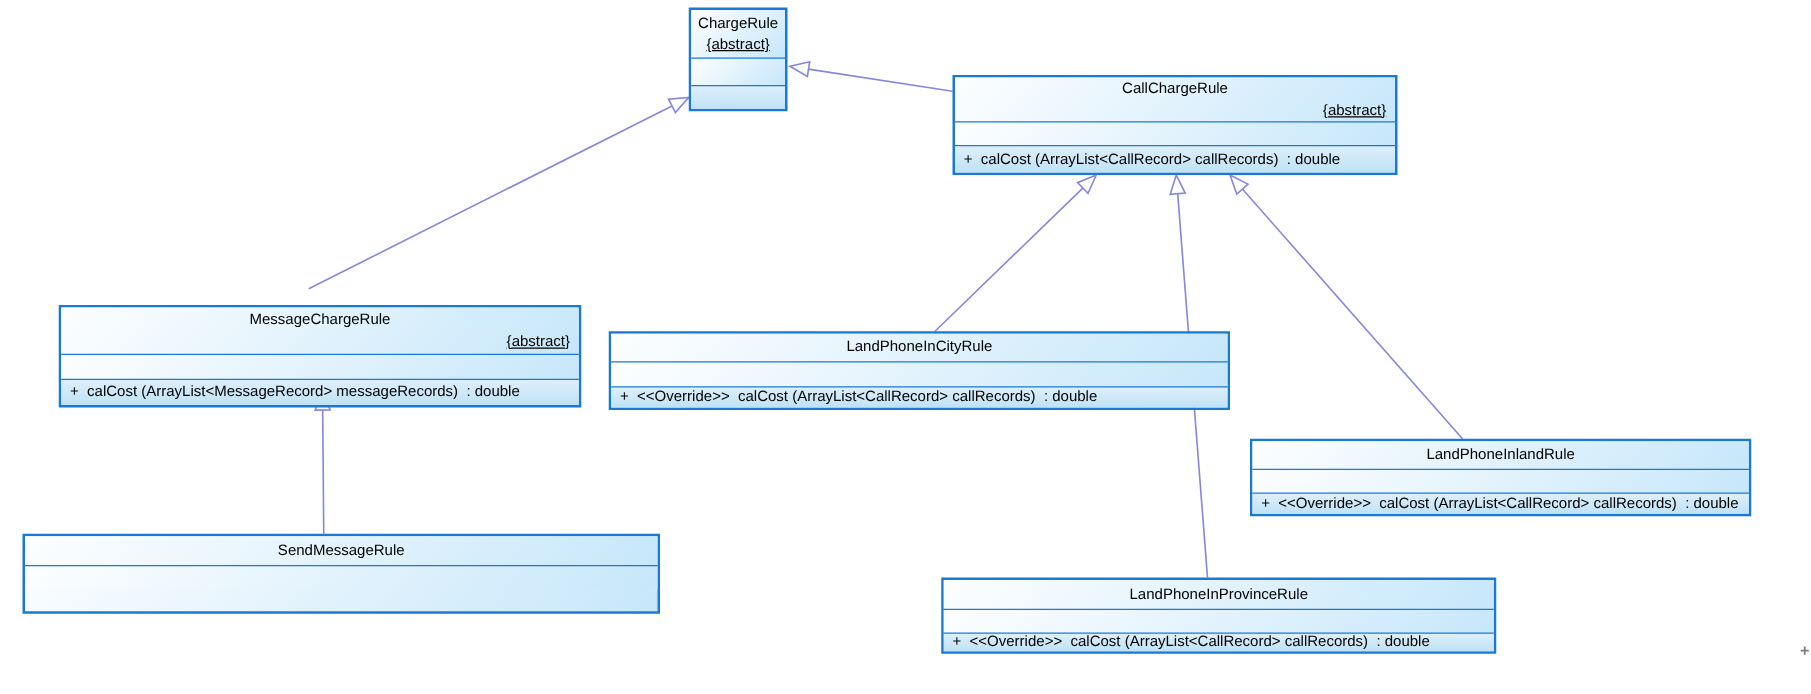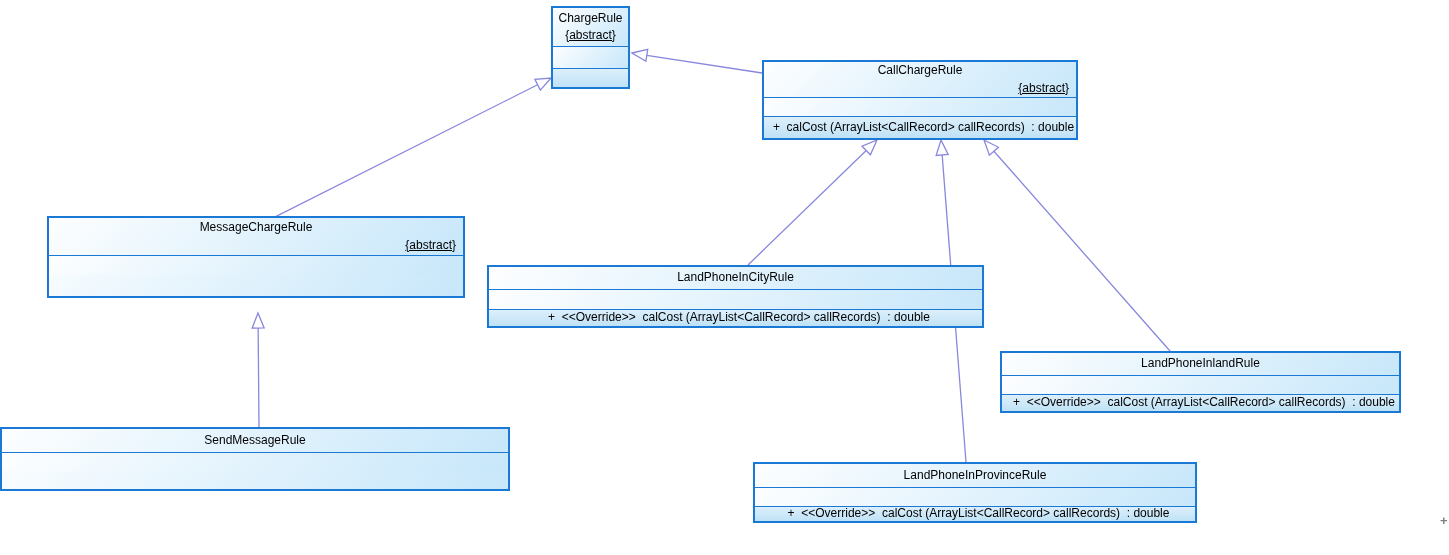--- a/index.html
+++ b/index.html
@@ -34,21 +34,21 @@
   .stereotype.center{text-align:center;}
   .stereotype.right{text-align:right;padding-right:7px;}
   .attr-compartment{
     border-top:1px solid var(--box-border);
     background:linear-gradient(135deg,var(--box-fill-light) 0%,var(--box-fill-blue) 100%);
   }
   .ops-compartment{
     border-top:1px solid var(--box-border);
     flex:1;
     background:linear-gradient(180deg,var(--ops-fill-top) 0%,var(--ops-fill-bottom) 100%);
-    display:flex;flex-direction:column;justify-content:center;align-items:center;
+    display:flex;flex-direction:column;justify-content:center;
   }
   .operation{
     white-space:pre;
     padding-left:7px;
     line-height:1.3;
   }
   .corner-glyph{
     position:absolute;
     color:var(--corner-glyph-color,#7f7f7f);
     font-size:13px;font-weight:bold;line-height:1;
@@ -87,56 +87,59 @@
     </svg>
   <div id="class-layer">
       <div class="uml-class" style="left: 551px; top: 6px; width: 79px; height: 83px;">
         <div class="compartment title-compartment" style="height: 38px;">
           <div class="class-name">ChargeRule</div>
           <div class="stereotype center">{abstract}</div>
         </div>
         <div class="compartment attr-compartment" style="height: 22px;"></div>
         <div class="compartment ops-compartment"></div>
       </div>
-      <div class="uml-class" style="left: 762px; top: 60px; width: 316px; height: 80px;">
+      <div class="uml-class" style="left: 762px; top: 60px; width: 356px; height: 80px;">
         <div class="compartment title-compartment" style="height: 35px;">
           <div class="class-name">CallChargeRule</div>
           <div class="stereotype right">{abstract}</div>
         </div>
         <div class="compartment attr-compartment" style="height: 19px;"></div>
         <div class="compartment ops-compartment">
           <div class="operation">+  calCost (ArrayList&lt;CallRecord&gt; callRecords)  : double</div>
         </div>
       </div>
-      <div class="uml-class" style="left: 47px; top: 216px; width: 418px; height: 82px;">
+      <div class="uml-class" style="left: 47px; top: 244px; width: 418px; height: 82px;">
         <div class="compartment title-compartment" style="height: 37px;">
           <div class="class-name">MessageChargeRule</div>
           <div class="stereotype right">{abstract}</div>
         </div>
         <div class="compartment attr-compartment" style="height: 20px;"></div>
+        <div class="compartment ops-compartment">
+          <div class="operation">+  calCost (ArrayList&lt;MessageRecord&gt; messageRecords)  : double</div>
+        </div>
       </div>
       <div class="uml-class" style="left: 487px; top: 265px; width: 497px; height: 63px;">
         <div class="compartment title-compartment" style="height: 22px;">
           <div class="class-name">LandPhoneInCityRule</div>
         </div>
         <div class="compartment attr-compartment" style="height: 20px;"></div>
         <div class="compartment ops-compartment">
           <div class="operation">+  &lt;&lt;Override&gt;&gt;  calCost (ArrayList&lt;CallRecord&gt; callRecords)  : double</div>
         </div>
       </div>
       <div class="uml-class" style="left: 1000px; top: 351px; width: 401px; height: 62px;">
         <div class="compartment title-compartment" style="height: 22px;">
           <div class="class-name">LandPhoneInlandRule</div>
         </div>
         <div class="compartment attr-compartment" style="height: 19px;"></div>
         <div class="compartment ops-compartment">
           <div class="operation">+  &lt;&lt;Override&gt;&gt;  calCost (ArrayList&lt;CallRecord&gt; callRecords)  : double</div>
         </div>
       </div>
-      <div class="uml-class" style="left: 0; top: 427px; width: 510px; height: 64px;">
+      <div class="uml-class" style="left: 18px; top: 427px; width: 510px; height: 64px;">
         <div class="compartment title-compartment" style="height: 23px;">
           <div class="class-name">SendMessageRule</div>
         </div>
         <div class="compartment attr-compartment" style="height: 19px;"></div>
       </div>
       <div class="uml-class" style="left: 753px; top: 462px; width: 444px; height: 61px;">
         <div class="compartment title-compartment" style="height: 23px;">
           <div class="class-name">LandPhoneInProvinceRule</div>
         </div>
         <div class="compartment attr-compartment" style="height: 19px;"></div>

